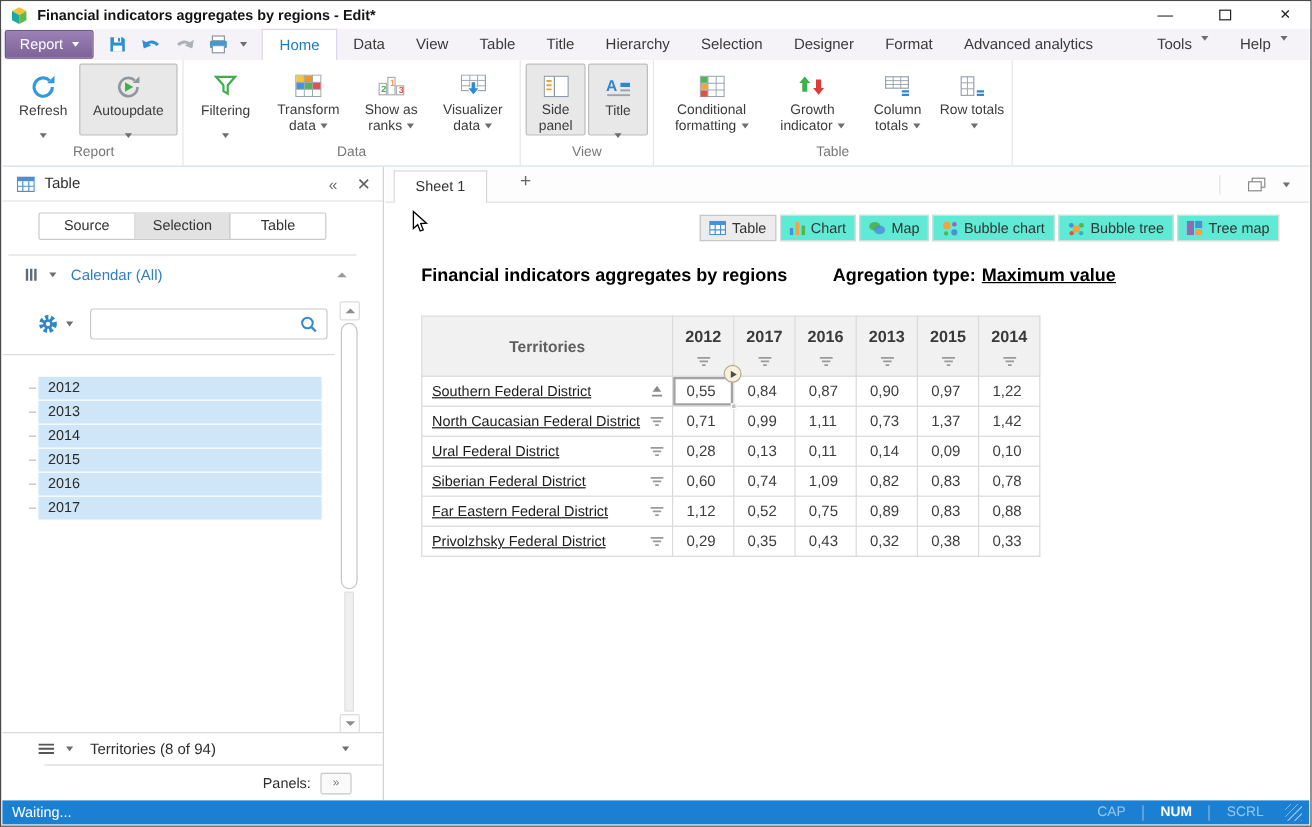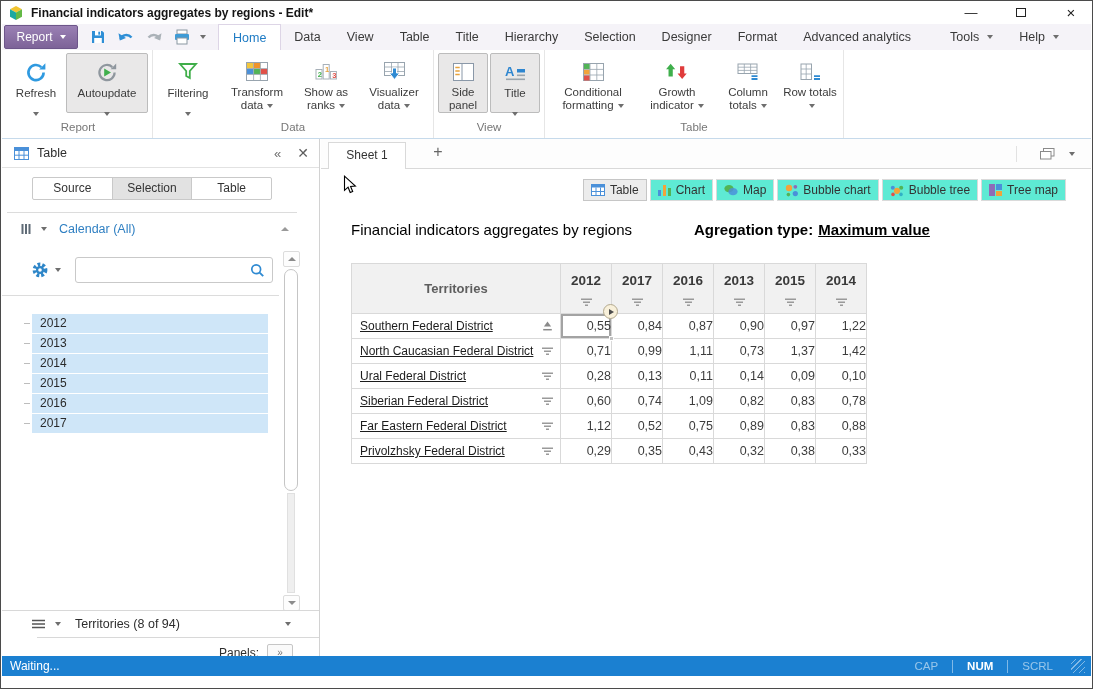--- a/index.html
+++ b/index.html
@@ -17,21 +17,21 @@
   
   .menubar { position:absolute; left:1px; right:1px; top:23px; height:26px; background:#f5f3f8; display:flex; align-items:center; }
   .report-btn { margin-left:2px; width:74px; height:24px; border-radius:2px; background:linear-gradient(#9a80b4,#7d6398); border:1px solid #6d568a; color:#fff; font-size:12px; display:flex; align-items:center; justify-content:center; gap:7px; }
   .qat { display:flex; align-items:center; margin-left:10px; gap:8px; }
   .qat .qbtn { width:20px; height:20px; display:flex; align-items:center; justify-content:center; }
   .dd { width:0; height:0; border-left:3.5px solid transparent; border-right:3.5px solid transparent; border-top:4px solid #6e6e6e; display:inline-block; }
   .dd.white { border-top-color:#fff; }
   .menu-tabs { display:flex; align-items:stretch; height:26px; margin-left:12px; }
   .mt { padding:6px 13px 0; font-size:12.5px; color:#3a3a3a; white-space:nowrap; }
   .mt.active { color:#1e7bc4; background:#fff; border:1px solid #ddd5e6; border-bottom:none; padding:6px 14px 0; }
-  .menu-right { margin-left:auto; display:flex; align-items:center; gap:8px; padding-right:14px; }
+  .menu-right { margin-left:auto; display:flex; gap:8px; }
   .menu-right .mr { font-size:12.5px; color:#3a3a3a; }
   .menu-right .dd { margin-right:18px; }
 
   
   .ribbon { position:absolute; left:1px; right:1px; top:49px; height:89px; background:#fff; border-bottom:1px solid #c6daeb; display:flex; padding-left:2px; }
   .rb-group { display:flex; flex-direction:column; border-right:1px solid #e6e6e6; padding:2px 3px 0; }
   .rb-btns { display:flex; align-items:flex-start; flex:1; }
   .rb-btn { height:60px; margin:1px; padding-top:5px; display:flex; flex-direction:column; align-items:center; border:1px solid transparent; border-radius:2px; }
   .rb-btn.pressed { background:#e9e8e8; border-color:#bcbcbc; }
   .rb-ico { height:26px; display:flex; align-items:center; justify-content:center; }
@@ -82,44 +82,44 @@
   .sheet-tab { position:absolute; left:7px; top:3px; width:78px; height:28px; background:#fff; border:1px solid #d9d9d9; border-bottom:1px solid #fff; font-size:12px; color:#333; text-align:center; line-height:25px; }
   .add-tab { position:absolute; left:106px; top:4px; width:22px; text-align:center; font-size:16px; color:#666; }
   .tb-sep { position:absolute; right:74px; top:7px; width:1px; height:16px; background:#e2e2e2; }
   .cascade { position:absolute; right:36px; top:8px; }
   .tabbar .dd { position:absolute; right:16px; top:13px; }
   .content { position:absolute; left:0; right:0; top:30px; bottom:0; background:#fff; }
   .cursor { position:absolute; left:22px; top:6px; z-index:20; }
   .view-switcher { position:absolute; top:10px; right:25px; display:flex; }
   .vs-btn { display:flex; align-items:center; gap:5px; height:22px; padding:0 7px; border:1px solid #dadada; background:#5eead4; font-size:12px; color:#333; margin-left:3px; }
   .vs-btn.active { background:#ececec; border-color:#c6c6c6; }
-  .report-title { position:absolute; left:30px; top:52px; font-size:15px; font-weight:400; color:#000; }
+  .report-title { position:absolute; left:30px; top:52px; font-size:15px; font-weight:700; color:#000; }
   .agg { position:absolute; left:373px; top:52px; font-size:15px; font-weight:700; color:#000; }
   .agg .val { text-decoration:underline; margin-left:5px; }
 
   
   .data-table { position:absolute; left:30px; top:94px; border-collapse:collapse; table-layout:fixed; }
   .data-table th, .data-table td { border:1px solid #d9d9d9; }
   .data-table th { background:#f1f1f1; height:50px; vertical-align:top; }
   th.terr { width:209px; font-size:13px; font-weight:700; color:#5e5e5e; vertical-align:middle; }
   th.yr-th { width:51px; padding-top:9px; }
   th.yr-th .yr { display:block; font-size:13.5px; font-weight:700; color:#3a3a3a; text-align:center; }
   th.yr-th .th-filter { display:block; text-align:center; margin-top:5px; }
   td.name-cell { height:25px; padding:0 7px 0 8px; }
   .name-wrap { display:flex; align-items:center; }
   .name-wrap .nm { font-size:12px; color:#1c1c1c; text-decoration:underline; white-space:nowrap; }
   .name-wrap .ric { margin-left:auto; display:flex; align-items:center; }
-  td.val { height:25px; font-size:12.5px; color:#3d3d3d; padding-left:11px; position:relative;text-align:right; }
+  td.val { height:25px; font-size:12.5px; color:#3d3d3d; padding-left:11px; position:relative; }
   td.val.selected { box-shadow:inset 0 0 0 2px #a3a3a3; }
   .sel-handle { position:absolute; right:-3px; bottom:-3px; width:5px; height:5px; background:#c2c2c2; border:1px solid #fff; z-index:6; }
   .play-knob { position:absolute; left:282px; top:135px; width:15px; height:15px; border-radius:50%; background:#f8f0da; border:1px solid #b3a98e; z-index:8; display:flex; align-items:center; justify-content:center; }
   .play-knob i { width:0; height:0; border-top:3.5px solid transparent; border-bottom:3.5px solid transparent; border-left:5px solid #4c4c4c; margin-left:2px; }
 
   
-  .statusbar { position:absolute; left:1px; right:1px; bottom:12px; height:20px; background:#1b80d1; display:flex; align-items:center; padding:0 6px 0 8px; }
+  .statusbar { position:absolute; left:1px; right:1px; bottom:1px; height:20px; background:#1b80d1; display:flex; align-items:center; padding:0 6px 0 8px; }
   .statusbar .txt { font-size:12px; color:#fff; }
   .sb-inds { margin-left:auto; display:flex; align-items:center; }
   .ind { font-size:11.5px; color:rgba(255,255,255,.55); padding:0 14px; }
   .ind.active { color:#fff; font-weight:700; }
   .ind-sep { width:1px; height:13px; background:rgba(255,255,255,.45); }
   .grip { width:14px; height:14px; margin-left:4px; background:
     repeating-linear-gradient(135deg, transparent 0 3px, rgba(255,255,255,.45) 3px 4px); }
 </style>
 </head>
 <body>

